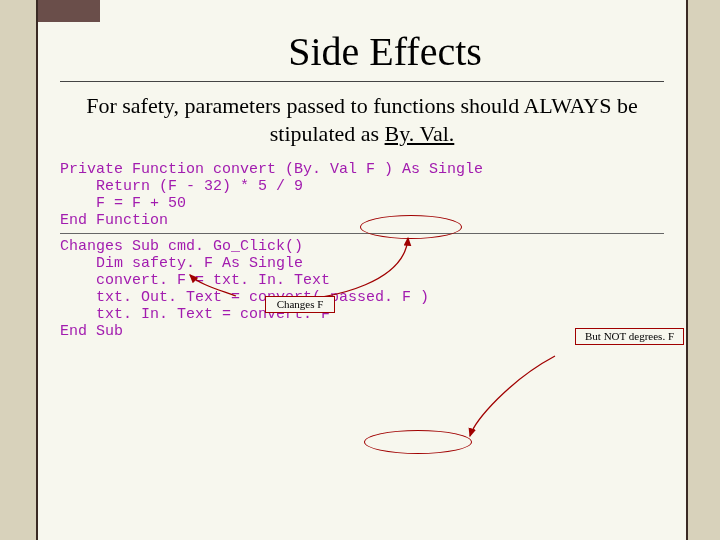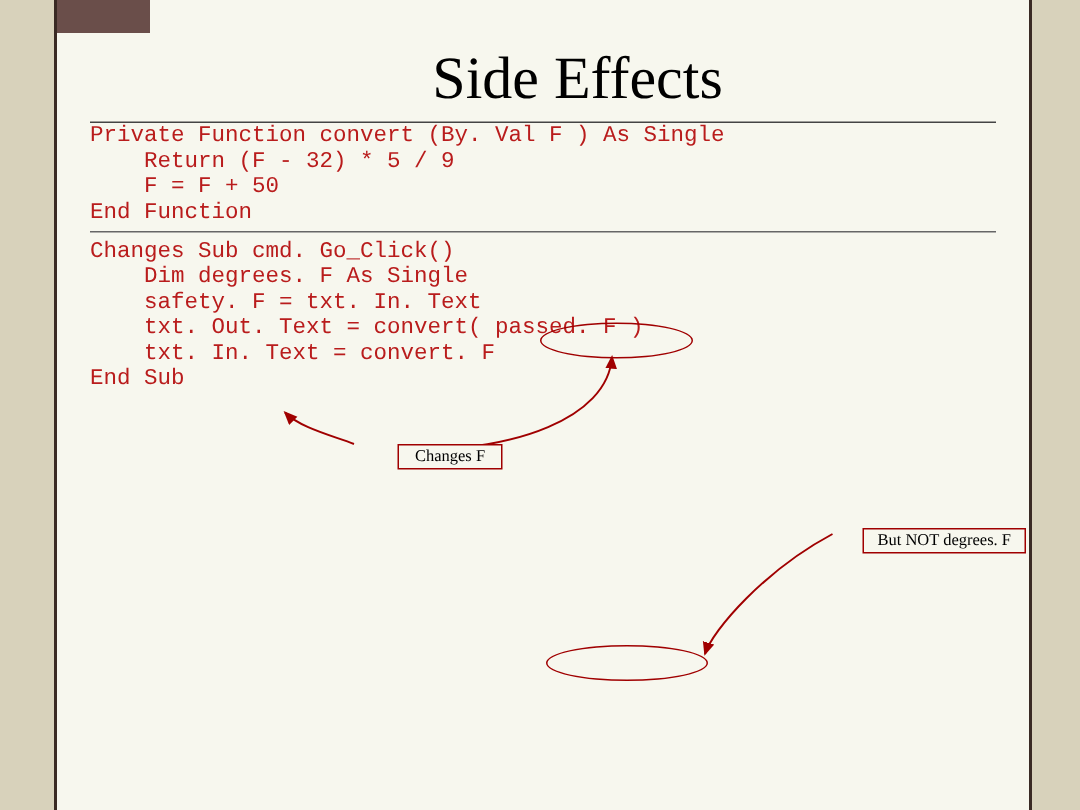--- a/index.html
+++ b/index.html
@@ -51,21 +51,21 @@
     margin: 10px 40px 14px 40px;
     color: #000;
   }
   .intro .byval {
     text-decoration: underline;
   }
   .code {
     font-family: "Courier New", Courier, monospace;
     font-size: 15px;
     white-space: pre;
-    color: #b91c1c;
+    color: #a21caf;
     margin-left: 22px;
     position: relative;
   }
   .divider2 {
     border-top: 1px solid #666;
     margin: 4px 22px 4px 22px;
   }
   
   .callout {
     position: absolute;
@@ -73,21 +73,21 @@
     background: #f7f7ee;
     font-family: "Times New Roman", Times, serif;
     font-size: 11px;
     color: #000;
     padding: 1px 6px;
     line-height: 1.2;
     z-index: 5;
     margin-left: 47px;
   }
   .callout1 { left: 218px; top: 296px; width: 56px; text-align: center; }
-  .callout2 { left: 528px; top: 352px; width: 95px; text-align: center; }
+  .callout2 { left: 528px; top: 328px; width: 95px; text-align: center; }
   
   .oval {
     position: absolute;
     border: 1.5px solid #a00000;
     border-radius: 50%;
     z-index: 3;
   }
   .oval1 { left: 360px; top: 215px; width: 100px; height: 22px; } 
   .oval2 { left: 364px; top: 430px; width: 106px; height: 22px; } 
   
@@ -101,31 +101,34 @@
 </style>
 </head>
 <body>
 
 <div class="paper">
   <div class="corner"></div>
 
   <div class="title">Side Effects</div>
   <hr class="rule">
 
+  <div class="intro">
+    <span>For safety, parameters passed to functions should ALWAYS be stipulated as </span><span class="byval">By. Val.</span>
+  </div>
 
   <div class="code"><span>Private Function convert (</span><span>By. Val F </span><span>) As Single</span>
 <span>    Return (F - 32) * 5 / 9</span>
 <span>    F = F + 50</span>
 <span>End Function</span></div>
 
   <div class="divider2"></div>
 
   <div class="code"><span>Changes Sub cmd. Go_Click()</span>
-<span>    Dim degrees. F As Single</span>
-<span>    safety. F = txt. In. Text</span>
+<span>    Dim safety. F As Single</span>
+<span>    convert. F = txt. In. Text</span>
 <span>    txt. Out. Text = convert( </span><span>passed. F </span><span>)</span>
 <span>    txt. In. Text = convert. F</span>
 <span>End Sub</span></div>
 
 </div>
 
 <div class="oval oval1"></div>
 <div class="oval oval2"></div>
 
 <div class="callout callout1">Changes F</div>

